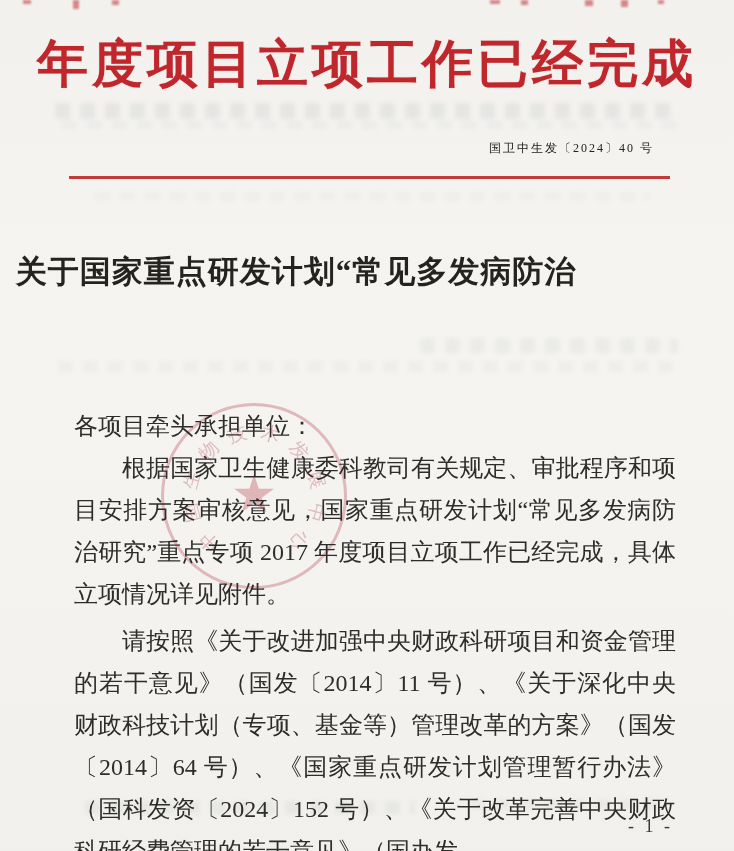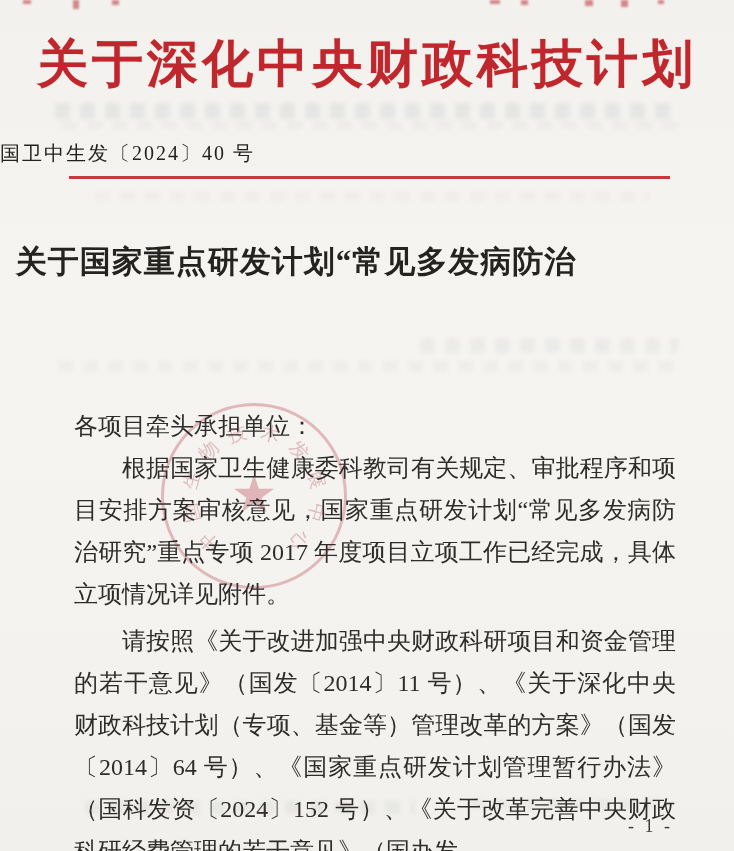--- a/index.html
+++ b/index.html
@@ -42,30 +42,30 @@
   .org-title{
     position:absolute;left:0;top:30px;width:734px;
     margin:0;text-align:center;
     font-size:51px;font-weight:bold;letter-spacing:4px;
     color:#c0272d;
     text-shadow:0 0 1px rgba(192,39,45,.35);
     white-space:nowrap;
   }
   .doc-number{
     position:absolute;left:0;top:140px;width:654px;
-    text-align:left;
-    font-size:20px;letter-spacing:2px;
+    text-align:right;
+    font-size:12px;letter-spacing:2px;
     color:#23211f;
   }
   .red-rule{
     position:absolute;left:69px;top:176px;width:601px;height:2.5px;
     background:#c23a3a;
   }
   .doc-title{
-    position:absolute;left:0;top:237px;width:592px;
+    position:absolute;left:0;top:247px;width:592px;
     text-align:center;
     font-size:31px;font-weight:bold;letter-spacing:1px;
     line-height:49px;color:#242322;
   }
   .body-text{
     position:absolute;left:74px;top:405px;width:602px;
     font-size:24px;line-height:42px;color:#2e2d2b;
     text-align:justify;text-align-last:left;
   }
   .body-text p{margin:0;}
@@ -125,21 +125,21 @@
 
   <div class="mark m1"></div>
   <div class="mark m2"></div>
   <div class="mark m3"></div>
   <div class="mark m4"></div>
   <div class="mark m5"></div>
   <div class="mark m6"></div>
   <div class="mark m7"></div>
   <div class="mark m8"></div>
 
-  <h1 class="org-title">关于深化中央财政科技计划</h1>
+  <h1 class="org-title">年度项目立项工作已经完成</h1>
   <div class="doc-number">国卫中生发〔2024〕40 号</div>
   <div class="red-rule"></div>
 
   <div class="doc-title">
     <div>关于国家重点研发计划“常见多发病防治</div>
   </div>
 
   <div class="seal">
     <span class="seal-star">★</span>
     <span class="rc rc0">中</span>

